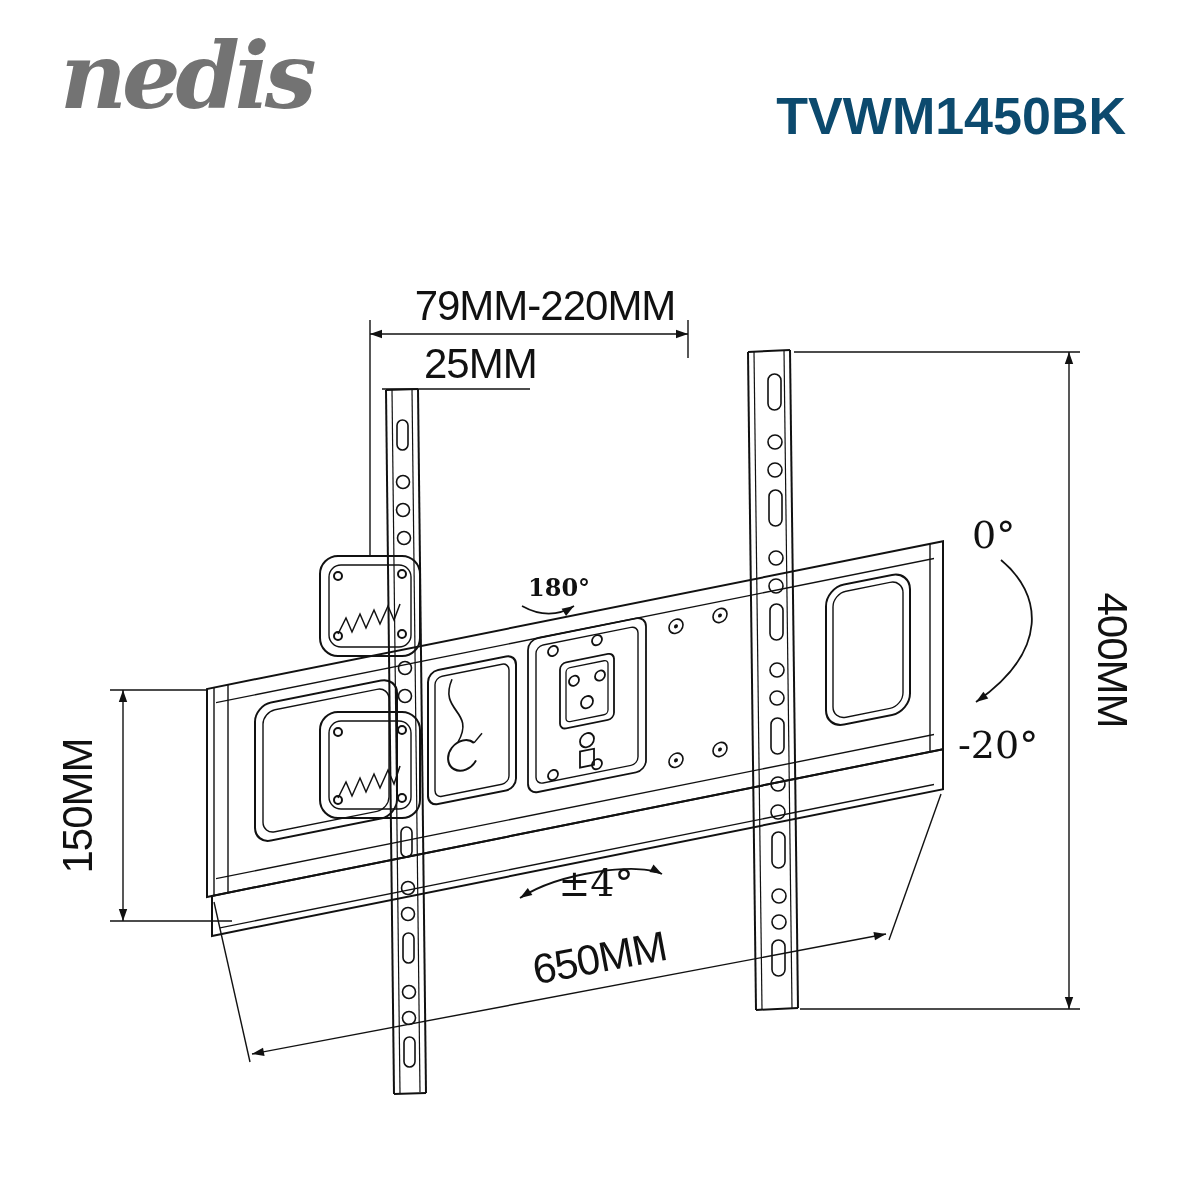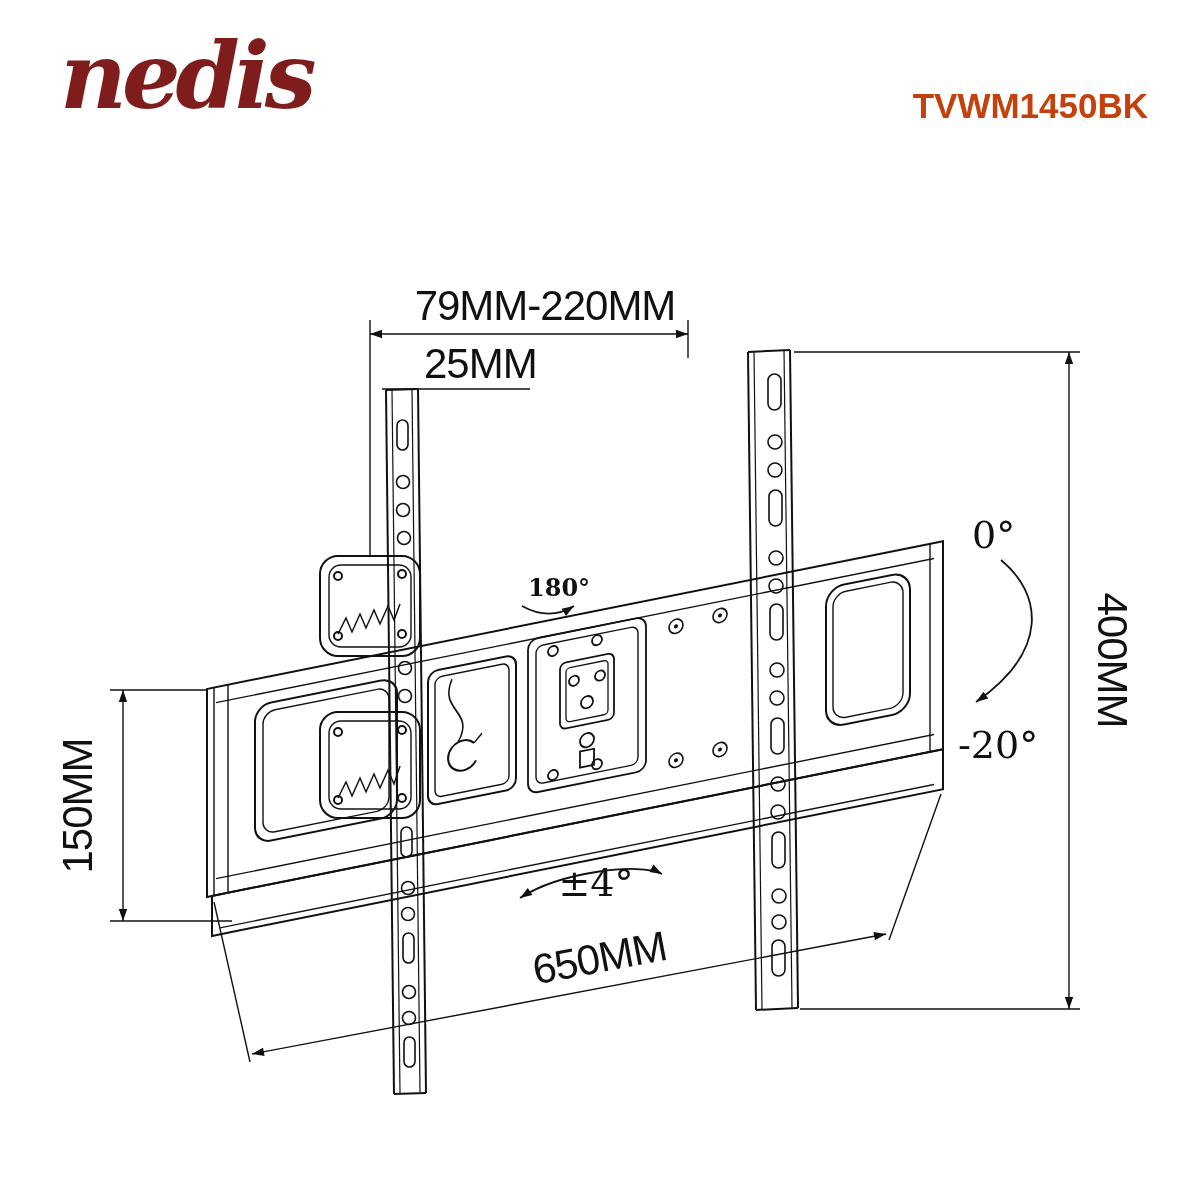--- a/index.html
+++ b/index.html
@@ -3,25 +3,25 @@
 <meta charset="utf-8">
 <style>
   html,body{margin:0;padding:0;}
   body{
     width:1200px;height:1200px;position:relative;background:#ffffff;
     font-family:"Liberation Sans",sans-serif;overflow:hidden;color:#111;
   }
   .brand{
     position:absolute;left:60px;top:30px;
     font-family:"DejaVu Serif",serif;font-style:italic;font-weight:bold;
-    font-size:92px;letter-spacing:-5px;color:#7f1d1d;line-height:1;
+    font-size:92px;letter-spacing:-5px;color:#737373;line-height:1;
   }
   .model{
-    position:absolute;right:52px;top:86px;
-    font-size:35px;font-weight:bold;color:#c2410c;letter-spacing:0px;
+    position:absolute;right:74px;top:86px;
+    font-size:52px;font-weight:bold;color:#0c4a6e;letter-spacing:0px;
   }
   svg{position:absolute;left:0;top:0;}
   svg text{stroke:none;fill:#111;}
   .dim{font-family:"Liberation Sans",sans-serif;font-size:42px;letter-spacing:-1px;}
   .deg{font-family:"DejaVu Serif",serif;font-size:38px;}
   .deg-sm{font-family:"DejaVu Serif",serif;font-size:24px;font-weight:bold;}
 </style>
 </head>
 <body>
 

